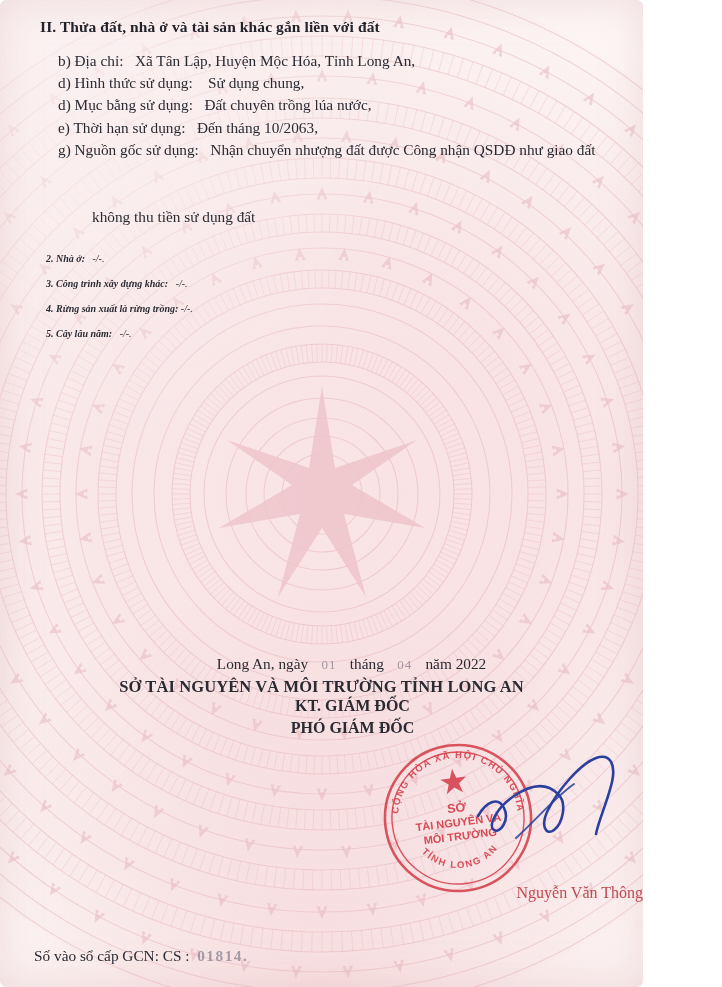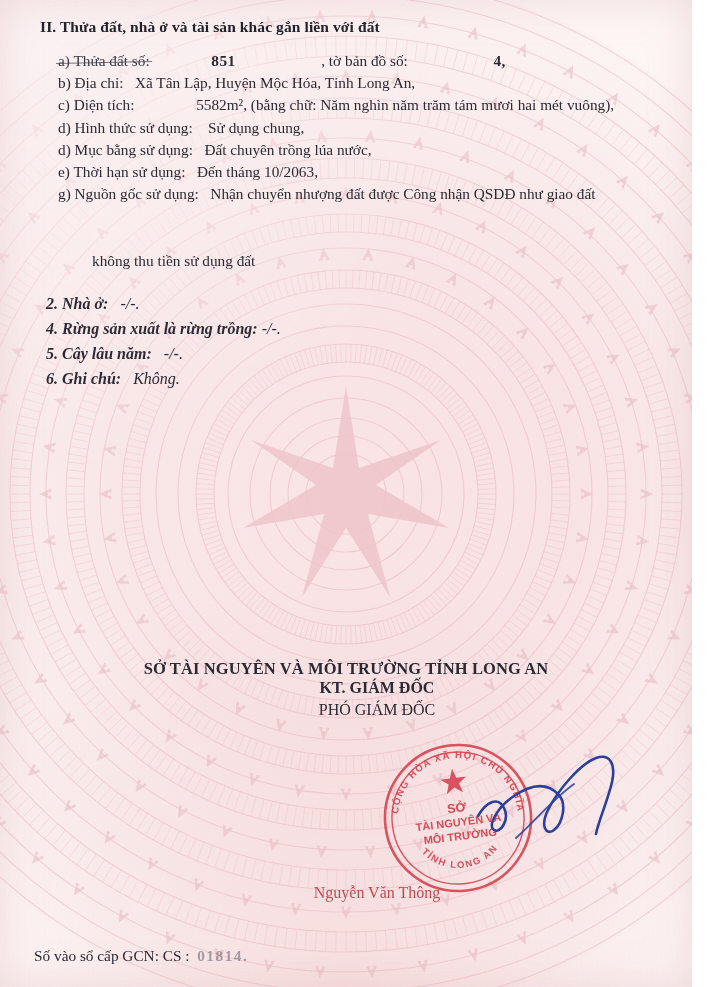--- a/index.html
+++ b/index.html
@@ -5,26 +5,27 @@
   html, body {
     margin: 0;
     padding: 0;
     background: #ffffff;
   }
   body {
     font-family: "Liberation Serif", serif;
   }
   .page {
     position: relative;
-    width: 692px;
+    width: 643px;
     height: 987px;
     overflow: hidden;
     background: #fdf3f3;
     background:
       radial-gradient(circle at 60% 50%, #fbe9ea 0%, #fcefef 38%, #fdf5f4 62%, #fdf7f6 100%);
+    border-radius: 6px;
   }
   
   .bg-art {
     position: absolute;
     left: 50%;
     top: 50%;
     transform: translate(-50%, -50%);
     width: 1060px;
     height: 1060px;
     pointer-events: none;
@@ -91,21 +92,21 @@
   .hw {
     font-family: "Liberation Serif", serif;
     font-weight: bold;
     letter-spacing: 0.4px;
   }
   .gap-sm { display: inline-block; width: 54px; }
   .gap-md { display: inline-block; width: 78px; }
 
   .numbered {
     margin: 18px 0 0 12px;
-    font-size: 16px;
+    font-size: 10px;
     line-height: 25px;
     font-style: italic;
     font-weight: bold;
     color: #2b2b35;
   }
   .numbered .val {
     font-style: italic;
     font-weight: normal;
   }
   .numbered .row { white-space: nowrap; }
@@ -139,32 +140,32 @@
     margin-top: 4px;
     letter-spacing: 0.1px;
   }
   .sign-role1 {
     font-weight: bold;
     font-size: 16px;
     margin-top: 0;
     margin-left: 62px;
   }
   .sign-role2 {
-    font-weight: normal;
+    font-weight: bold;
     font-size: 16px;
     margin-top: 4px;
     margin-left: 62px;
   }
   .signer-name {
     position: absolute;
     z-index: 7;
     left: 0;
     right: 0;
     top: 884px;
-    text-align: center;
+    text-align: right;
     margin-left: 62px;
     font-size: 16px;
     color: #c04a52;
   }
 
   
   .seal {
     position: absolute;
     z-index: 6;
     left: 382px;
@@ -2334,37 +2335,23 @@
     </svg>
   </div>
   <div class="bg-tint"></div>
   <div class="paper-edge"></div>
 
   <div class="content">
     <div class="section-title">II. Thửa đất, nhà ở và tài sản khác gắn liền với đất</div>
 
     <div class="lines">
       <div class="line">
-        <span class="strike-over">a) Thửa đất số:</span>
-        <span class="gap-sm"></span>
-        <span class="hw">851</span>
-        <span class="gap-md"></span>
-        <span>, tờ bản đồ số:</span>
-        <span class="gap-md"></span>
-        <span class="hw">4,</span>
-      </div>
-      <div class="line">
         <span>b) Địa chỉ:</span>
         <span>&nbsp;</span>
         <span>Xã Tân Lập, Huyện Mộc Hóa, Tỉnh Long An,</span>
-      </div>
-      <div class="line">
-        <span>c) Diện tích:</span>
-        <span class="gap-sm"></span>
-        <span>5582m², (bằng chữ: Năm nghìn năm trăm tám mươi hai mét vuông),</span>
       </div>
       <div class="line">
         <span>d) Hình thức sử dụng:</span>
         <span>&nbsp;&nbsp;</span>
         <span>Sử dụng chung,</span>
       </div>
       <div class="line">
         <span>d) Mục bằng sử dụng:</span>
         <span>&nbsp;</span>
         <span>Đất chuyên trồng lúa nước,</span>
@@ -2384,37 +2371,45 @@
       </div>
     </div>
 
     <div class="numbered">
       <div class="row">
         <span>2. Nhà ở:</span>
         <span>&nbsp;</span>
         <span class="val">-/-.</span>
       </div>
       <div class="row">
+        <span>3. Công trình xây dựng khác:</span>
+        <span>&nbsp;</span>
+        <span class="val">-/-.</span>
+      </div>
+      <div class="row">
         <span>4. Rừng sản xuất là rừng trồng:</span>
         <span class="val">-/-.</span>
       </div>
       <div class="row">
         <span>5. Cây lâu năm:</span>
         <span>&nbsp;</span>
         <span class="val">-/-.</span>
       </div>
-      <div class="row">
-        <span>6. Ghi chú:</span>
-        <span>&nbsp;</span>
-        <span class="val">Không.</span>
-      </div>
     </div>
   </div>
 
   <div class="sign-block">
+    <div class="sign-date">
+      <span>Long An, ngày</span>
+      <span class="blank-hand">01</span>
+      <span>tháng</span>
+      <span class="blank-hand">04</span>
+      <span>năm</span>
+      <span>2022</span>
+    </div>
     <div class="sign-org">SỞ TÀI NGUYÊN VÀ MÔI TRƯỜNG TỈNH LONG AN</div>
     <div class="sign-role1">KT. GIÁM ĐỐC</div>
     <div class="sign-role2">PHÓ GIÁM ĐỐC</div>
   </div>
 
   <div class="seal">
     <svg viewBox="0 0 152 152" width="152" height="152" xmlns="http://www.w3.org/2000/svg">
       <defs>
         <path id="sealArcTop" d="M 16,76 A 60,60 0 0 1 136,76"></path>
         <path id="sealArcBottom" d="M 26,76 A 50,50 0 0 0 126,76"></path>

